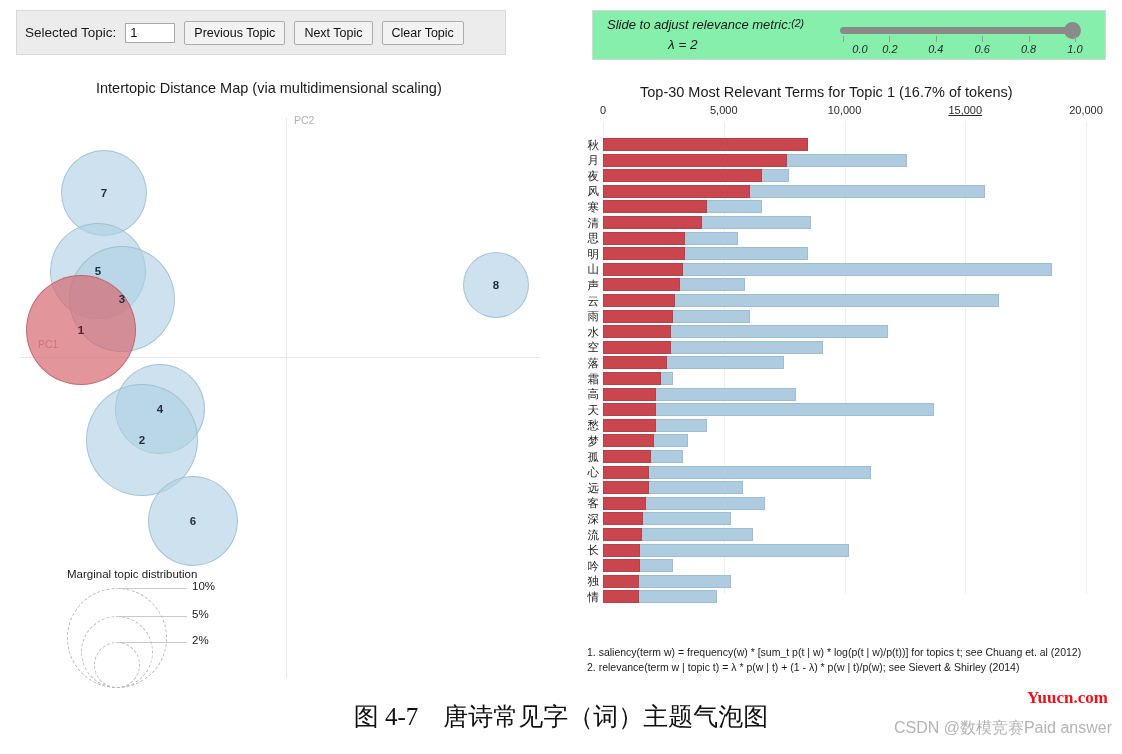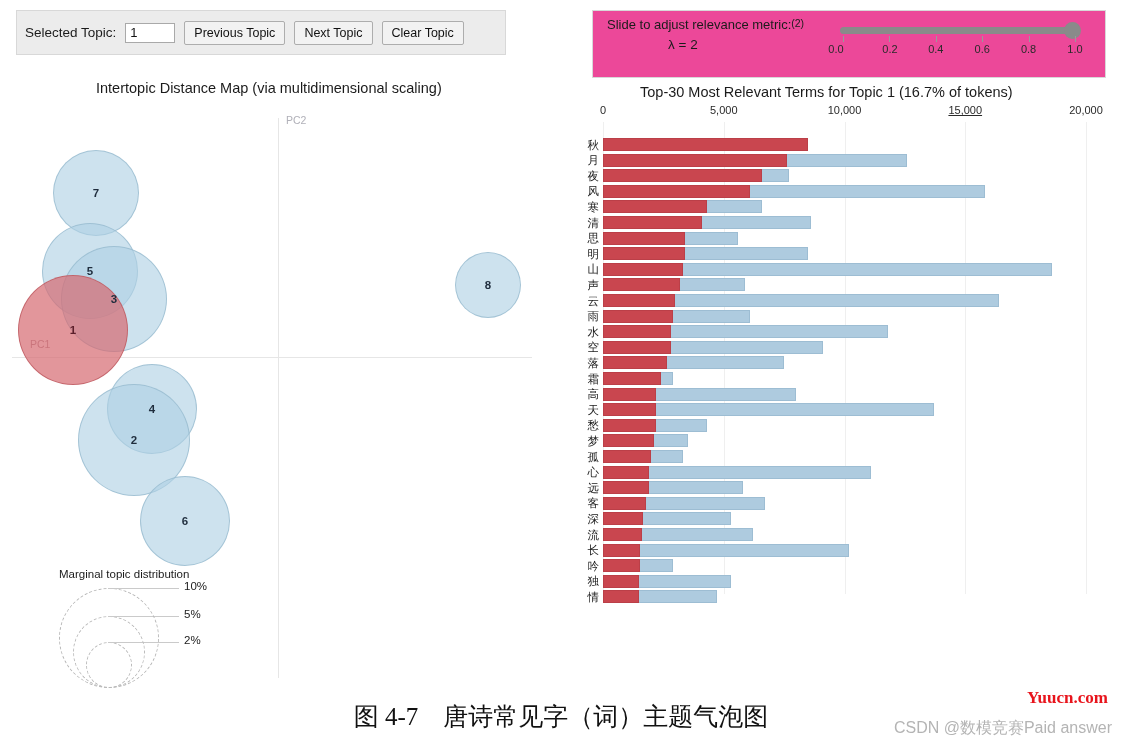--- a/index.html
+++ b/index.html
@@ -22,39 +22,39 @@
     font-size:13px;font-family:inherit;padding:0 4px;box-sizing:border-box;color:#111;
   }
   .btn{
     height:22px;border:1px solid #adadad;background:#f2f2f2;border-radius:2px;
     font-size:12.5px;font-family:inherit;color:#111;padding:0 9px;
     display:inline-flex;align-items:center;cursor:pointer;white-space:nowrap;
   }
 
   
   #relevance-panel{
-    left:592px;top:10px;width:514px;height:68px;
-    background:#ec4899;border:1px solid #d8d8d8;box-sizing:border-box;
+    left:592px;top:10px;width:514px;height:50px;
+    background:#86efac;border:1px solid #d8d8d8;box-sizing:border-box;font-style:italic;
   }
   #relevance-label{position:absolute;left:14px;top:6px;font-size:13px;color:#1b1b1b;white-space:nowrap;}
   #relevance-label .sup{font-size:10.5px;vertical-align:2px;}
   #lambda-value{position:absolute;left:75px;top:26px;font-size:13.5px;color:#1b1b1b;}
   #slider-wrap{position:absolute;left:243px;top:8px;width:258px;height:36px;}
   #slider-track{position:absolute;left:4px;top:8px;width:236px;height:7px;background:#8a8a8a;border-radius:4px;}
   #slider-handle{position:absolute;left:228px;top:3px;width:17px;height:17px;border-radius:50%;background:#8a8a8a;cursor:pointer;}
   .slider-tick{position:absolute;top:17px;width:1px;height:6px;background:#9a9a9a;}
   .slider-ticklabel{position:absolute;top:24px;font-size:11px;color:#2a2a2a;transform:translateX(-50%);white-space:nowrap;}
 
   
   .chart-title{position:absolute;font-size:14.5px;color:#1b1b1b;white-space:nowrap;}
   #intertopic-title{left:96px;top:80px;}
   #barchart-title{left:640px;top:84px;}
 
   
-  #intertopic-map{left:4px;top:100px;width:520px;height:600px;text-align:center;}
+  #intertopic-map{left:12px;top:100px;width:520px;height:600px;text-align:center;}
   #axis-vertical{position:absolute;left:274px;top:18px;width:1px;height:560px;background:#e6e6e6;}
   #axis-horizontal{position:absolute;left:8px;top:257px;width:520px;height:1px;background:#e6e6e6;}
   #pc2-label{position:absolute;left:282px;top:14px;font-size:10.5px;color:#b0b0b8;}
   #pc1-label{position:absolute;left:26px;top:238px;font-size:10.5px;color:#b09098;}
   .bubble{position:absolute;border-radius:50%;box-sizing:border-box;}
   .bubble.blue{background:rgba(175,208,228,0.62);border:1px solid rgba(150,185,205,0.75);}
   .bubble.red{background:rgba(214,106,112,0.70);border:1px solid rgba(190,90,96,0.8);}
   .bubble-label{position:absolute;font-size:11.5px;font-weight:bold;color:#1f2d3d;transform:translate(-50%,-50%);}
   .bubble-label.sel{color:#5b1f2b;}
 
@@ -107,21 +107,21 @@
 
 <div class="panel" id="relevance-panel">
   <div id="relevance-label">
     <span>Slide to adjust relevance metric:</span><span class="sup">(2)</span>
   </div>
   <div id="lambda-value">λ = 2</div>
   <div id="slider-wrap">
     <div id="slider-track"></div>
     <div id="slider-handle"></div>
   <div class="slider-tick" style="left: 7px;"></div>
-      <div class="slider-ticklabel" style="left: 0;">0.0</div>
+      <div class="slider-ticklabel" style="left: 24px;">0.0</div>
       <div class="slider-tick" style="left: 53.4px;"></div>
       <div class="slider-ticklabel" style="left: 54px; text-align: right;">0.2</div>
       <div class="slider-tick" style="left: 99.8px;"></div>
       <div class="slider-ticklabel" style="left: 99.8px;">0.4</div>
       <div class="slider-tick" style="left: 146.2px;"></div>
       <div class="slider-ticklabel" style="left: 146.2px;">0.6</div>
       <div class="slider-tick" style="left: 192.6px;"></div>
       <div class="slider-ticklabel" style="left: 192.6px;">0.8</div>
       <div class="slider-tick" style="left: 239px;"></div>
       <div class="slider-ticklabel" style="left: 239px;">1.0</div>
@@ -325,17 +325,21 @@
         <div class="bar-overall" style="width: 127.995px;"></div>
         <div class="bar-topic" style="width: 36.225px;"></div>
       </div>
       <div class="term-label" style="left: -26px; width: 22px; top: 459.3px;">独</div>
       <div class="bar-row" style="top: 468.4px; width: 483px;">
         <div class="bar-overall" style="width: 113.505px;"></div>
         <div class="bar-topic" style="width: 36.225px;"></div>
       </div>
       <div class="term-label" style="left: -26px; width: 22px; top: 474.9px;">情</div>
     </div>
+  <div id="footnotes">
+      <div class="footnote">1. saliency(term w) = frequency(w) * [sum_t p(t | w) * log(p(t | w)/p(t))] for topics t; see Chuang et. al (2012)</div>
+      <div class="footnote">2. relevance(term w | topic t) = λ * p(w | t) + (1 - λ) * p(w | t)/p(w); see Sievert &amp; Shirley (2014)</div>
+    </div>
 </div>
 
 <div id="figure-caption">图 4-7　唐诗常见字（词）主题气泡图</div>
 <div id="watermark-yuucn">Yuucn.com</div>
 <div id="watermark-csdn">CSDN @数模竞赛Paid answer</div>
 
 </body></html>

